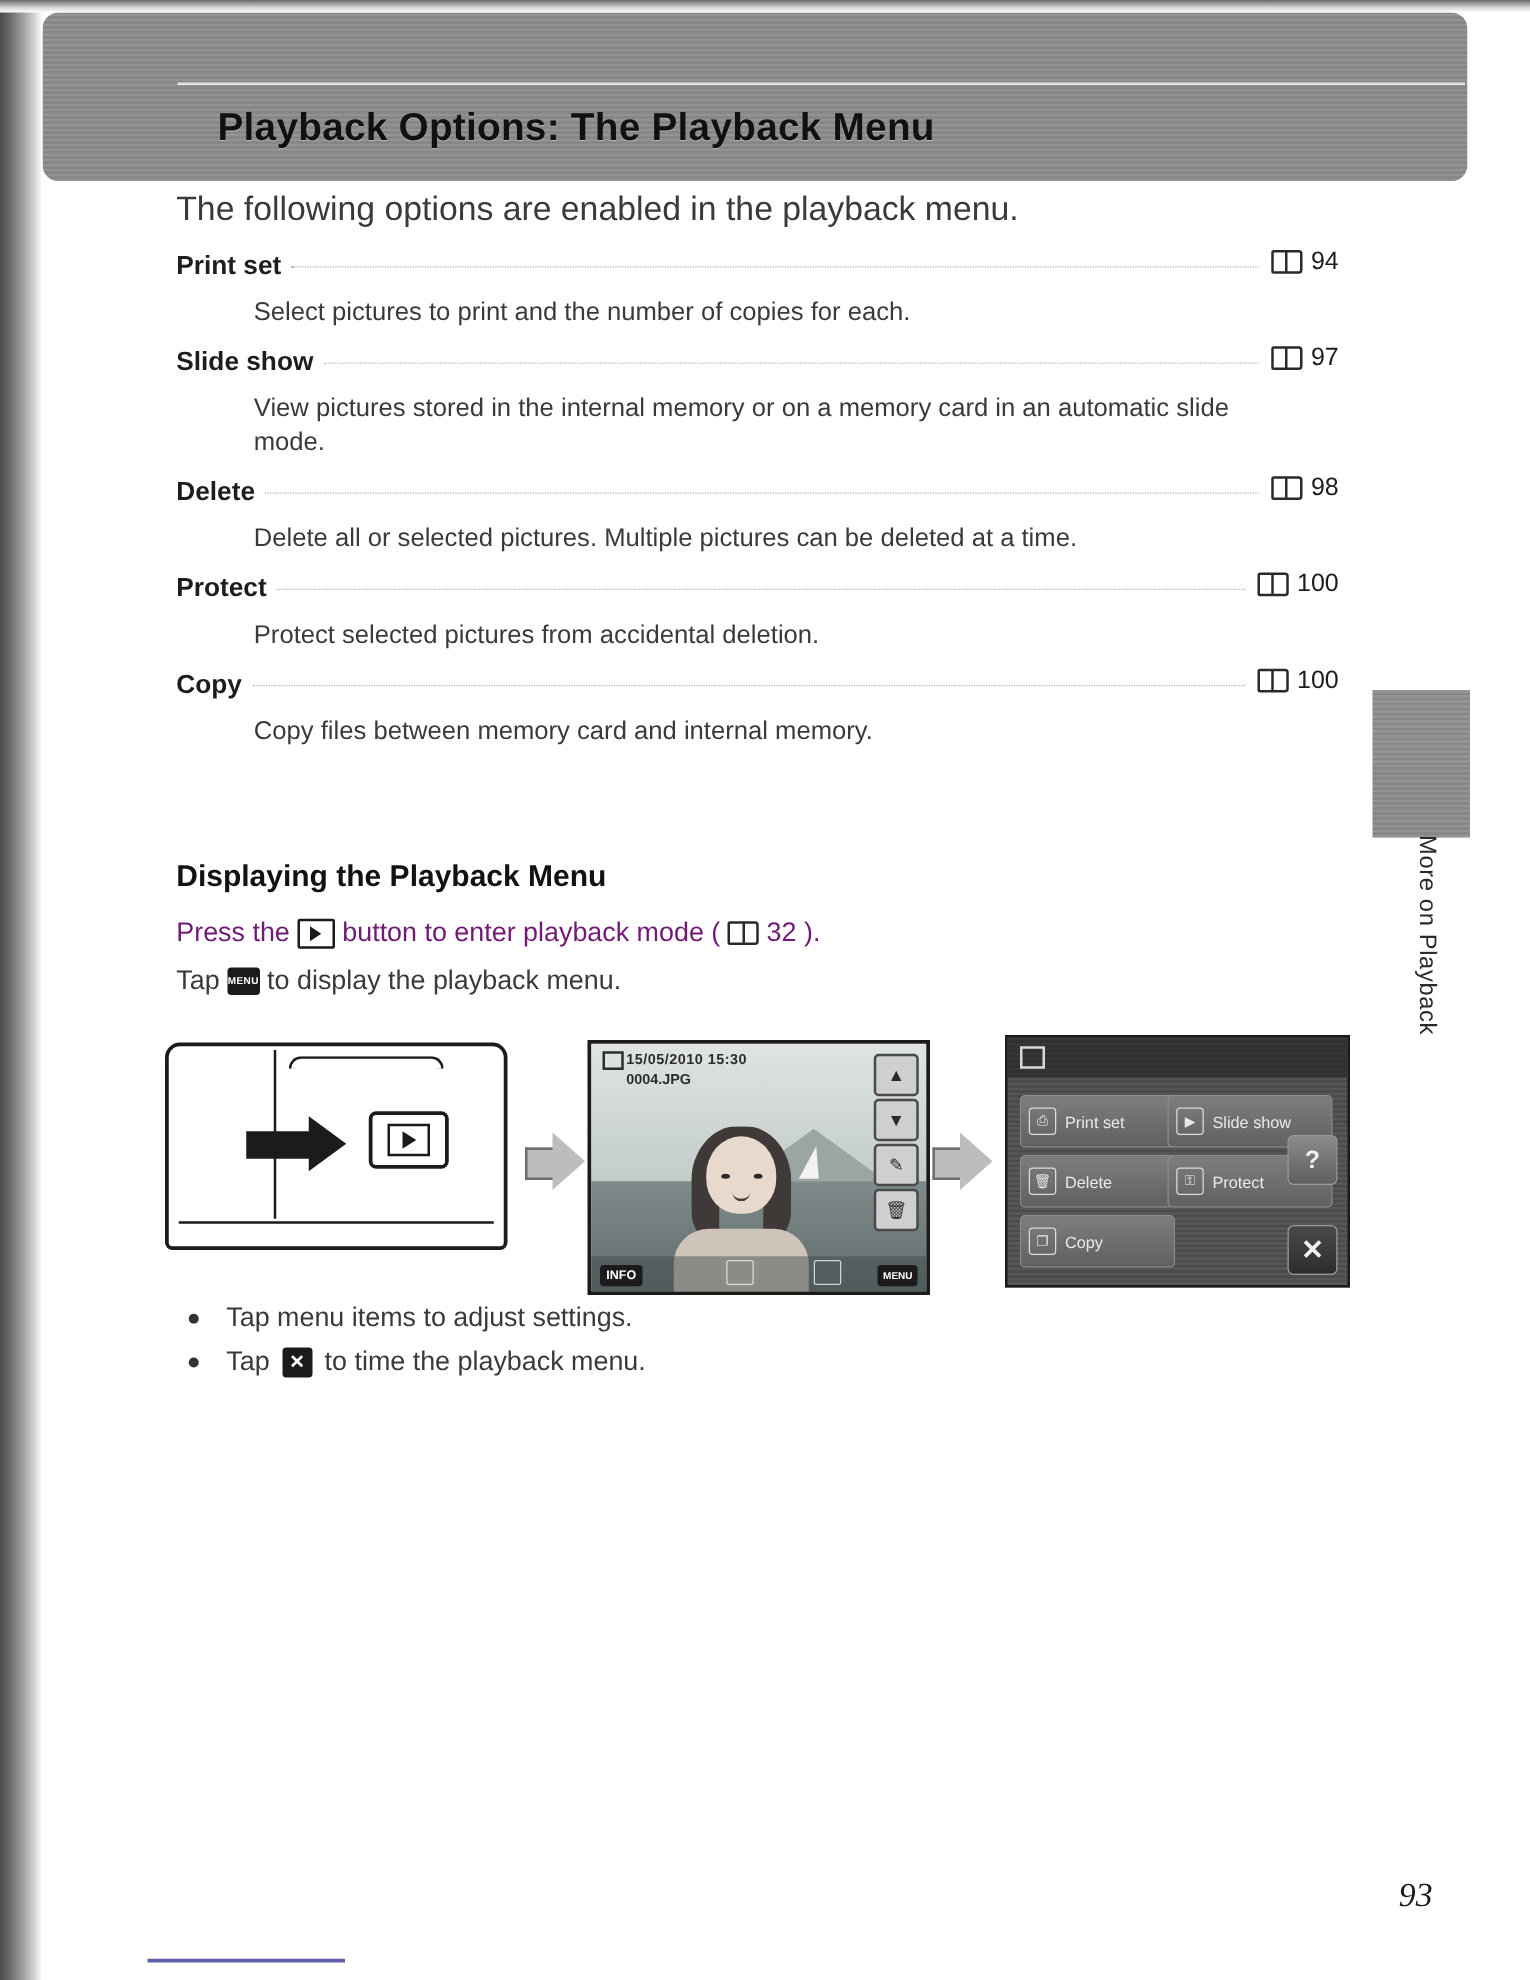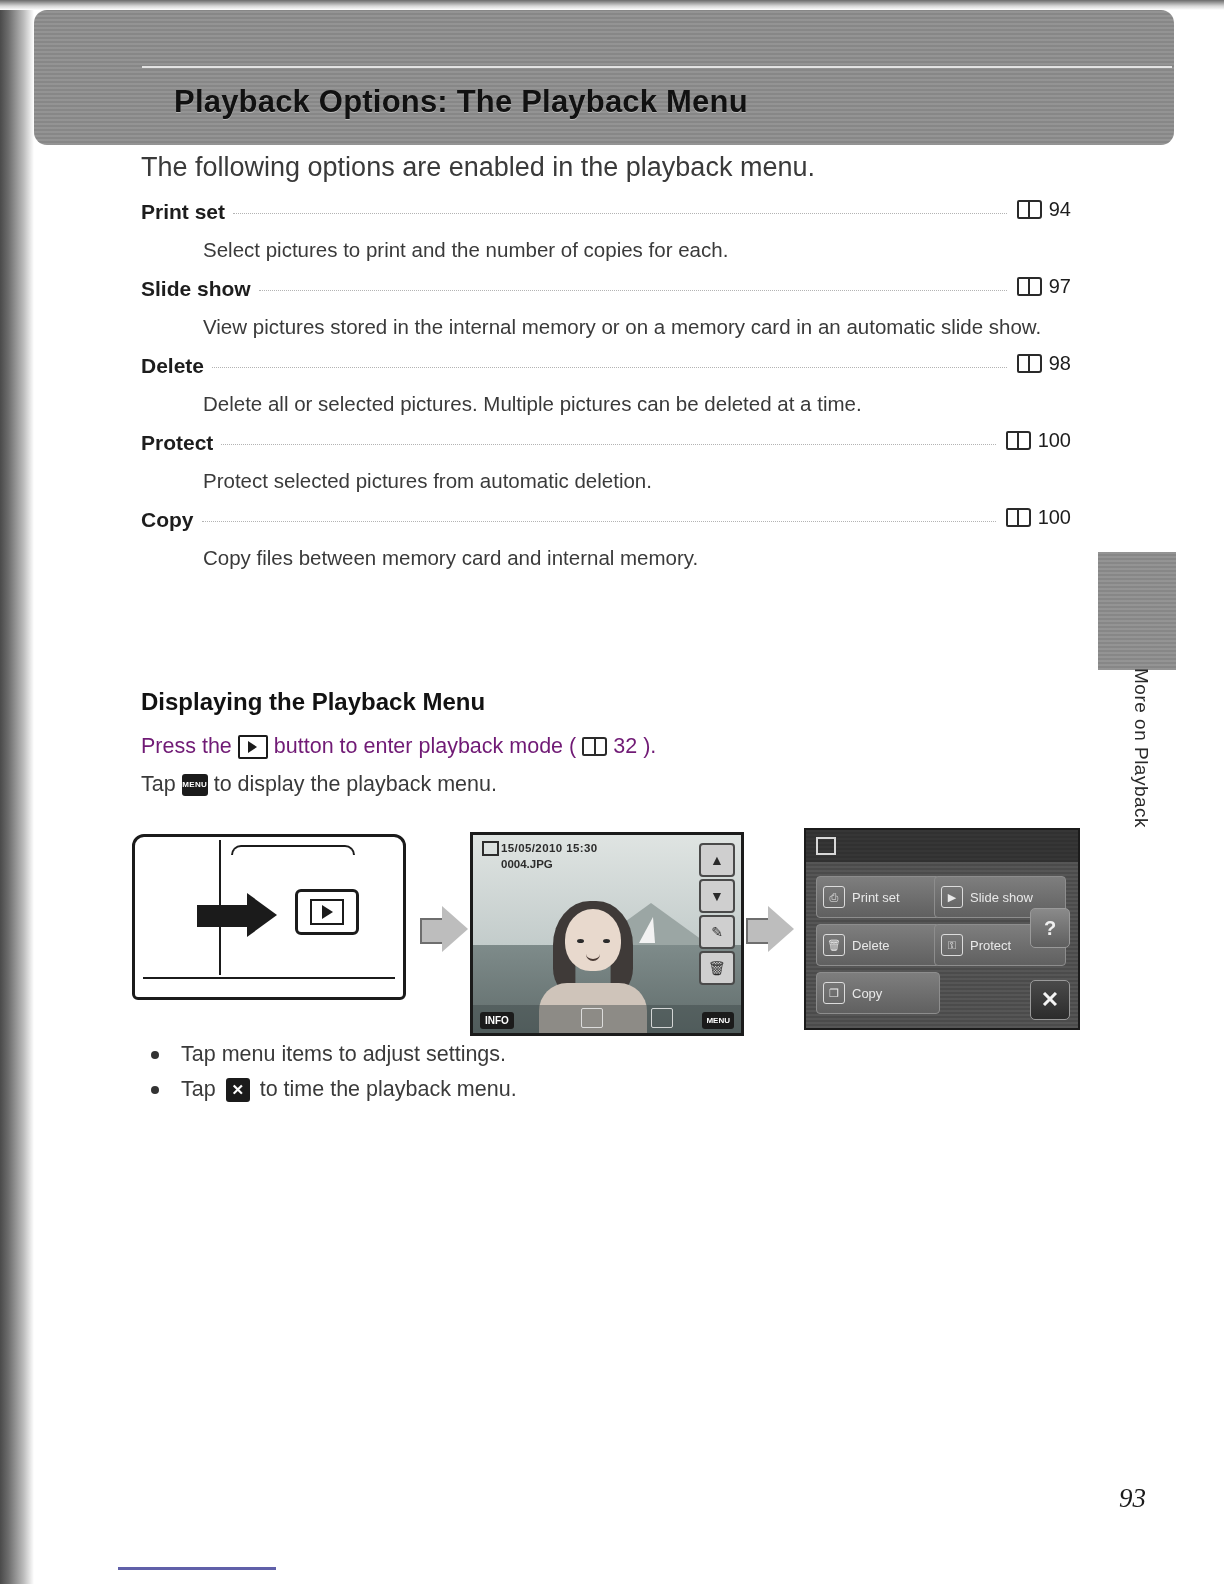--- a/index.html
+++ b/index.html
@@ -496,21 +496,21 @@
     font-size: 19px;
     color: #2a2a2a;
     writing-mode: vertical-rl;
     text-orientation: mixed;
     letter-spacing: .5px;
   }
 
   
   .page-number {
     position: absolute;
-    right: 78px; bottom: 70px;
+    right: 78px; bottom: 52px;
     font-family: "Liberation Serif", serif;
     font-style: italic;
     font-size: 27px;
     color: #1b1b1b;
   }
 </style>
 </head>
 <body>
 
 <div class="page-edge-left"></div>
@@ -539,21 +539,21 @@
 
   <div class="menu-entry">
     <div class="entry-line">
       <span class="entry-name">Slide show</span>
       <span class="entry-dots"></span>
       <span class="entry-page">
         <span class="book-icon"></span>
         <span>97</span>
       </span>
     </div>
-    <div class="entry-desc">View pictures stored in the internal memory or on a memory card in an automatic slide show.</div>
+    <div class="entry-desc">View pictures stored in the internal memory or on a memory card in an automatic slide mode.</div>
   </div>
 
   <div class="menu-entry">
     <div class="entry-line">
       <span class="entry-name">Delete</span>
       <span class="entry-dots"></span>
       <span class="entry-page">
         <span class="book-icon"></span>
         <span>98</span>
       </span>
@@ -563,21 +563,21 @@
 
   <div class="menu-entry">
     <div class="entry-line">
       <span class="entry-name">Protect</span>
       <span class="entry-dots"></span>
       <span class="entry-page">
         <span class="book-icon"></span>
         <span>100</span>
       </span>
     </div>
-    <div class="entry-desc">Protect selected pictures from automatic deletion.</div>
+    <div class="entry-desc">Protect selected pictures from accidental deletion.</div>
   </div>
 
   <div class="menu-entry">
     <div class="entry-line">
       <span class="entry-name">Copy</span>
       <span class="entry-dots"></span>
       <span class="entry-page">
         <span class="book-icon"></span>
         <span>100</span>
       </span>

